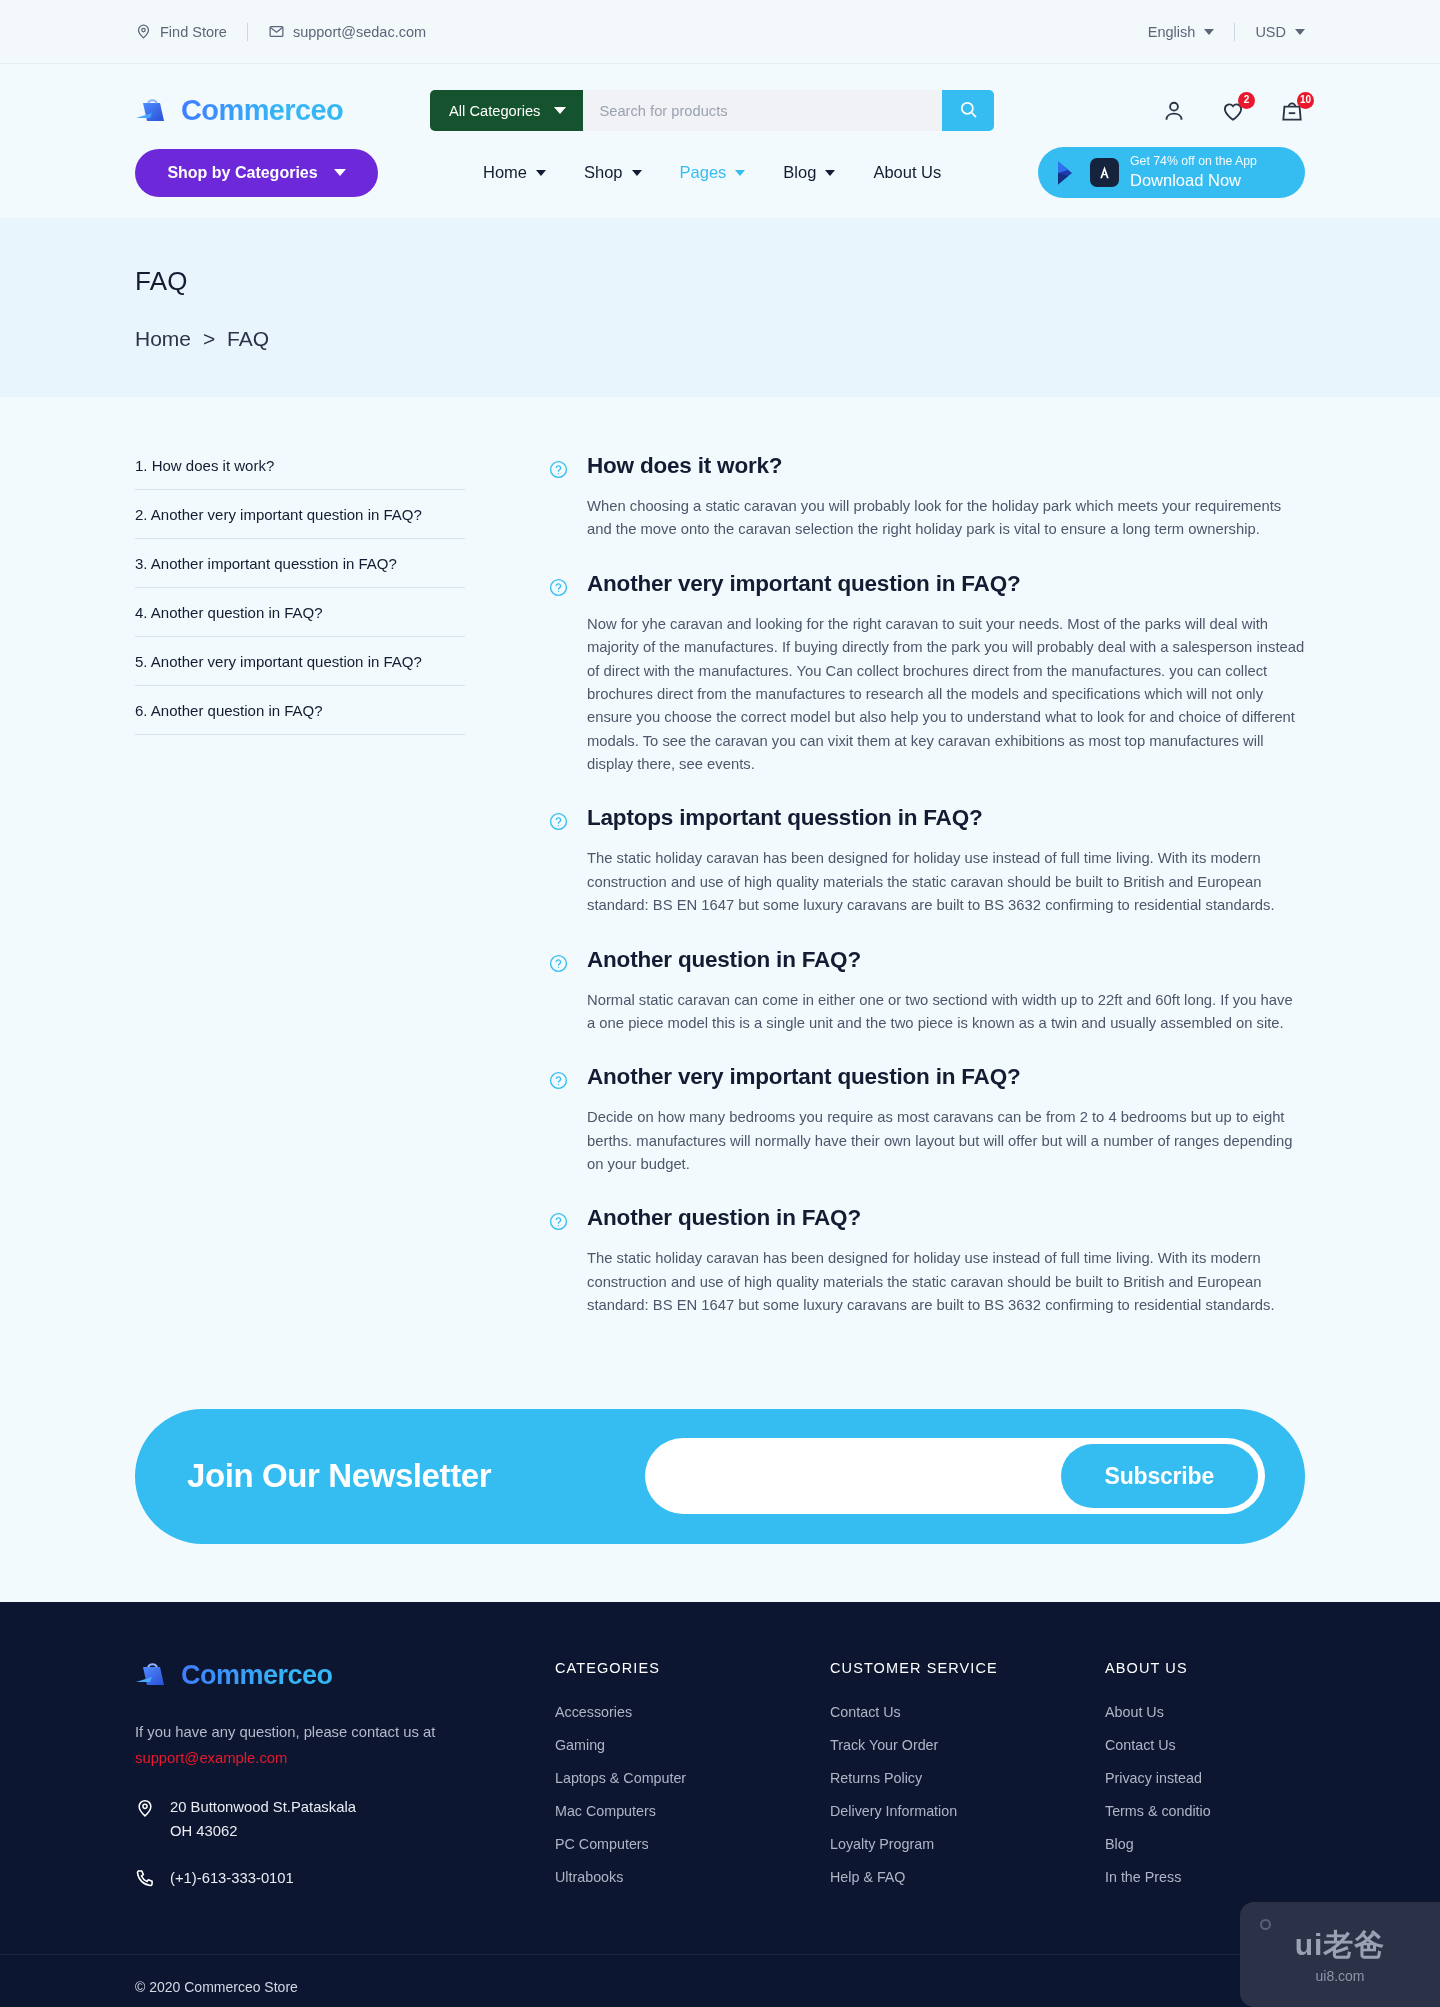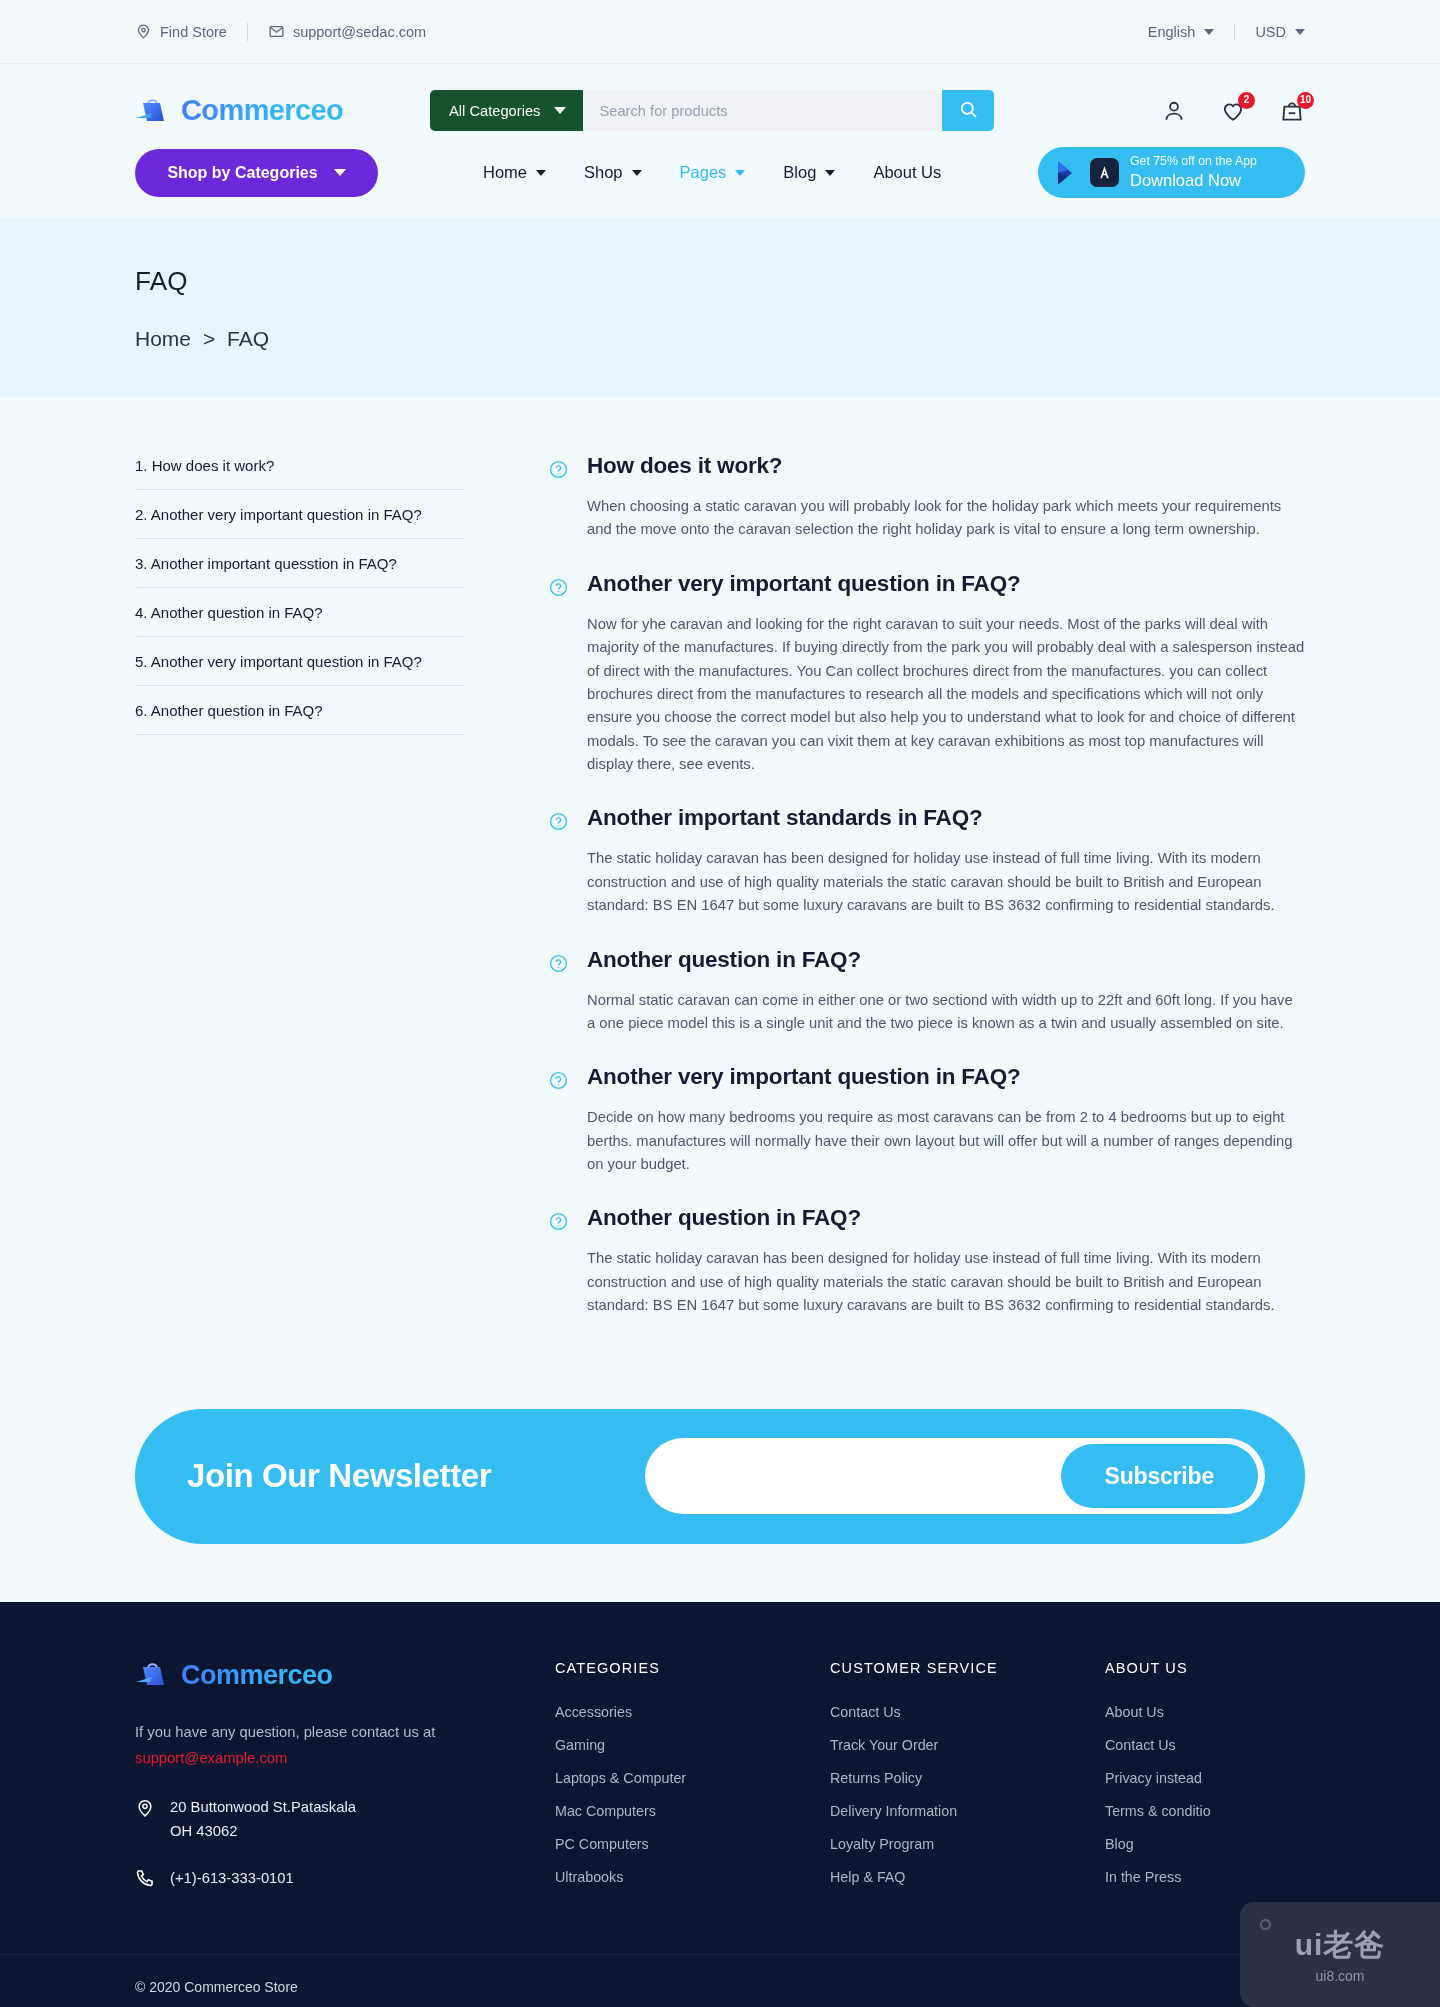--- a/index.html
+++ b/index.html
@@ -297,21 +297,21 @@
             <path d="M3 1.5 L13 10 L3 13 Z" fill="#2f6ff0"></path>
             <path d="M3 24.5 L13 16 L3 13 Z" fill="#12307f"></path>
           </svg>
       </span>
       <span class="astore">
         <svg width="17" height="17" viewBox="0 0 24 24" fill="#fff">
             <path d="M12 3 6 20h2.6l1.4-4h4l1.4 4H18L12 3zm-1.2 11L12 9.6 13.2 14h-2.4z"></path>
           </svg>
       </span>
       <span class="appbtn-txt">
-        <div class="appbtn-t1">Get 75% off on the App</div>
+        <div class="appbtn-t1">Get 74% off on the App</div>
         <div class="appbtn-t2">Download Now</div>
       </span>
     </div>
   </div>
 </div>
 
 <div class="crumb-banner">
   <div class="container">
     <div class="crumb-title">FAQ</div>
     <div class="crumb-path">
@@ -365,21 +365,21 @@
 
       <div class="faq-block">
         <div class="faq-q">
           <span class="q-icon">
             <svg viewBox="0 0 24 24" fill="none" stroke="#35bdf2" stroke-width="1.7">
                 <circle cx="12" cy="12" r="10"></circle>
                 <path d="M9.2 9.2a2.9 2.9 0 0 1 5.6.9c0 2-2.8 2.3-2.8 4" stroke-linecap="round"></path>
                 <circle cx="12" cy="17.2" r="0.9" fill="#35bdf2" stroke="none"></circle>
               </svg>
           </span>
-          <span class="q-text">Another important standards in FAQ?</span>
+          <span class="q-text">Laptops important quesstion in FAQ?</span>
         </div>
         <div class="faq-a">The static holiday caravan has been designed for holiday use instead of full time living. With its modern construction and use of high quality materials the static caravan should be built to British and European standard: BS EN 1647 but some luxury caravans are built to BS 3632 confirming to residential standards.</div>
       </div>
 
       <div class="faq-block">
         <div class="faq-q">
           <span class="q-icon">
             <svg viewBox="0 0 24 24" fill="none" stroke="#35bdf2" stroke-width="1.7">
                 <circle cx="12" cy="12" r="10"></circle>
                 <path d="M9.2 9.2a2.9 2.9 0 0 1 5.6.9c0 2-2.8 2.3-2.8 4" stroke-linecap="round"></path>

